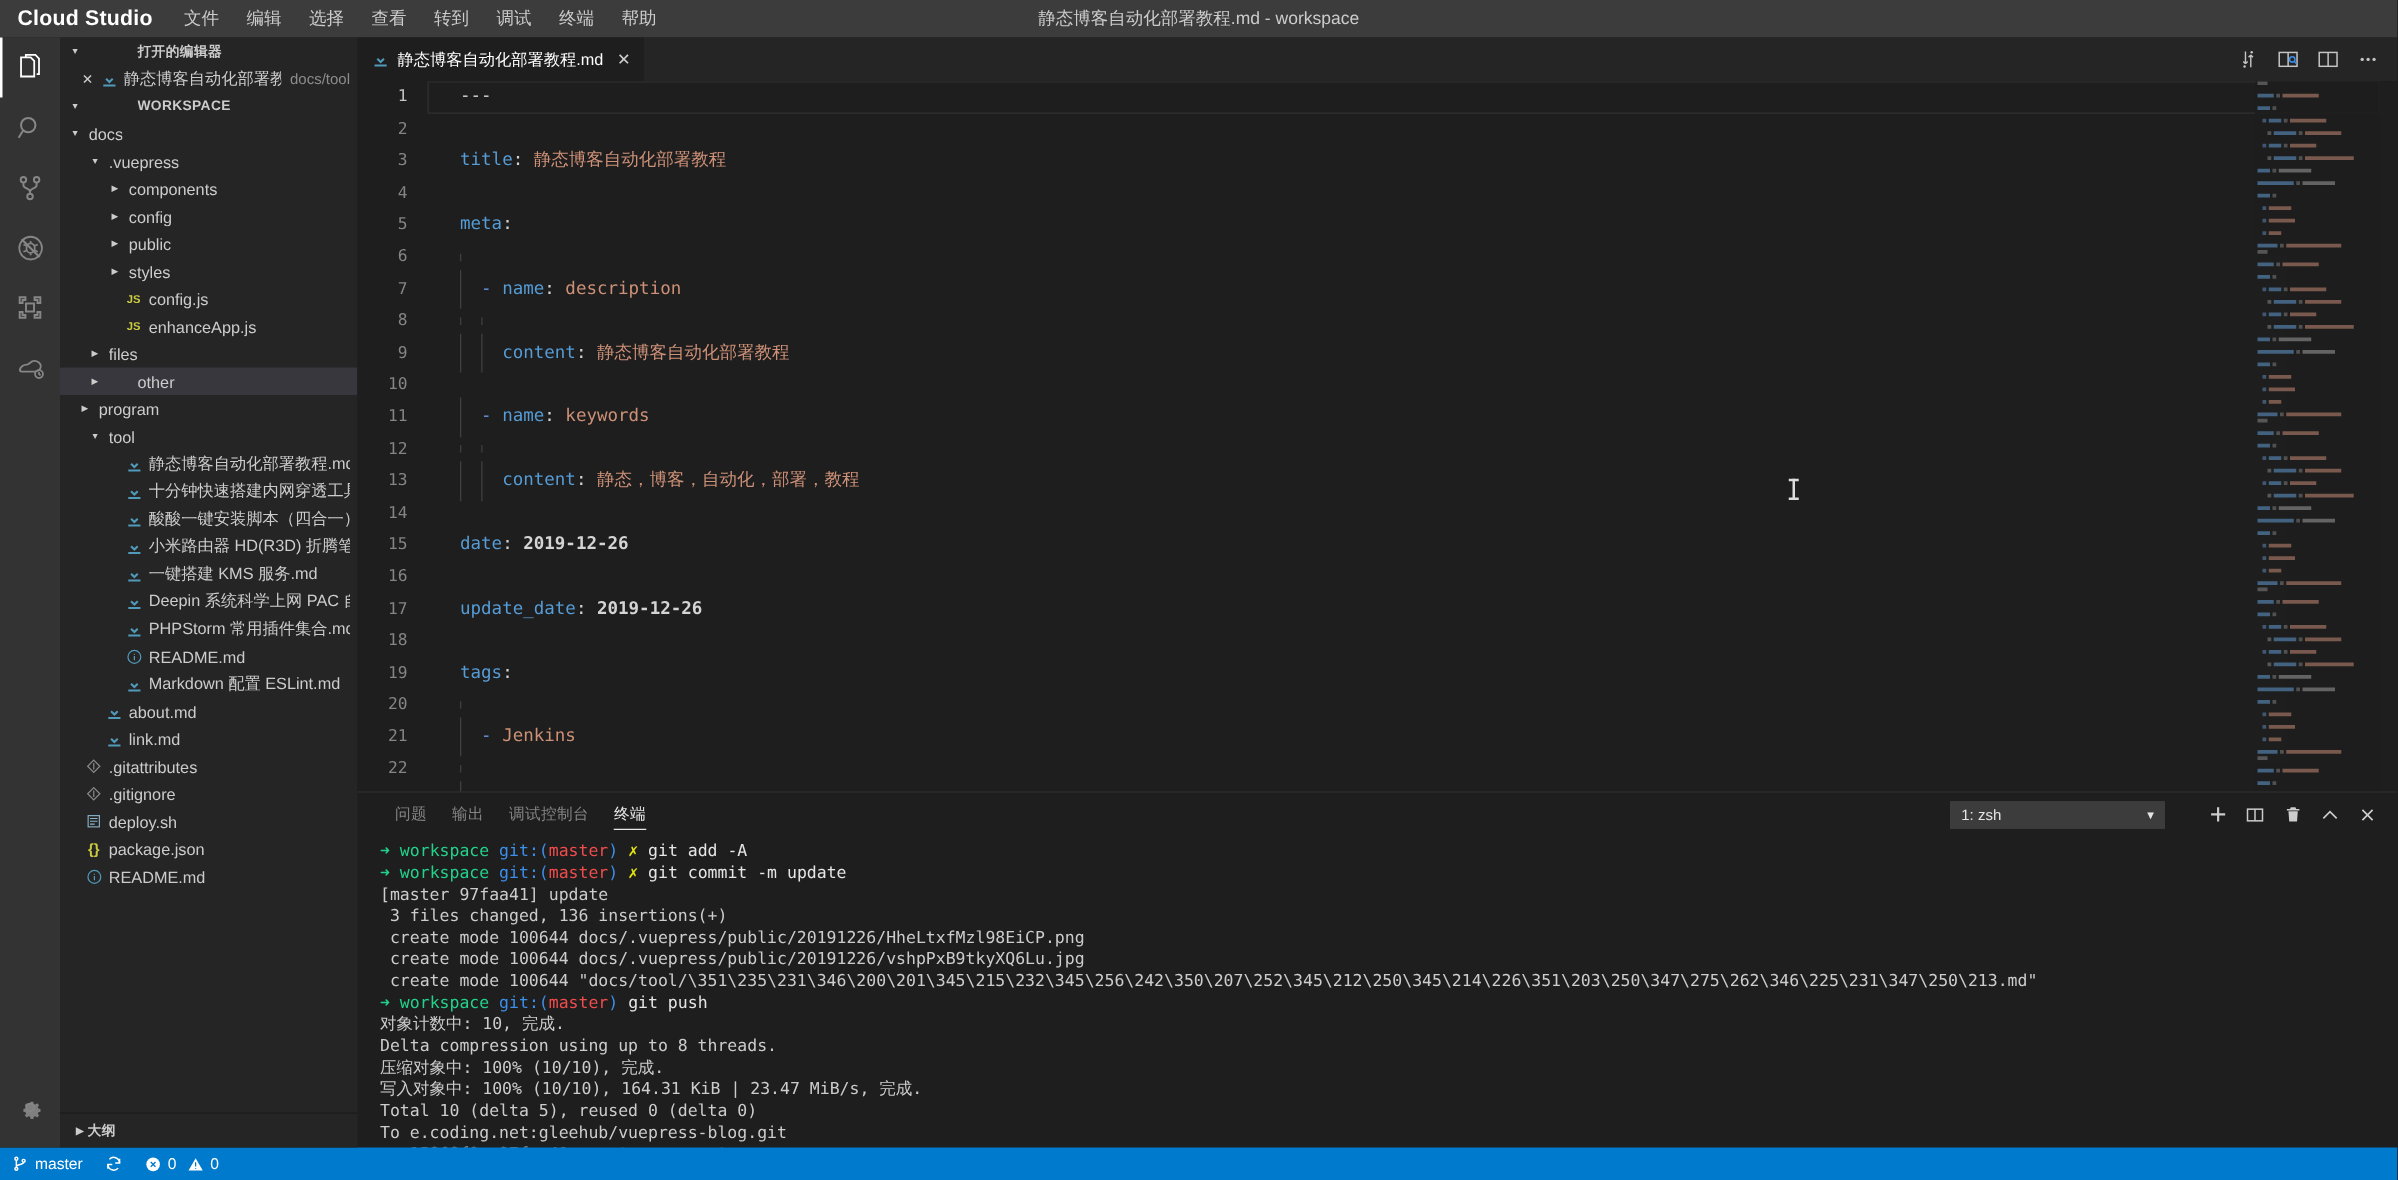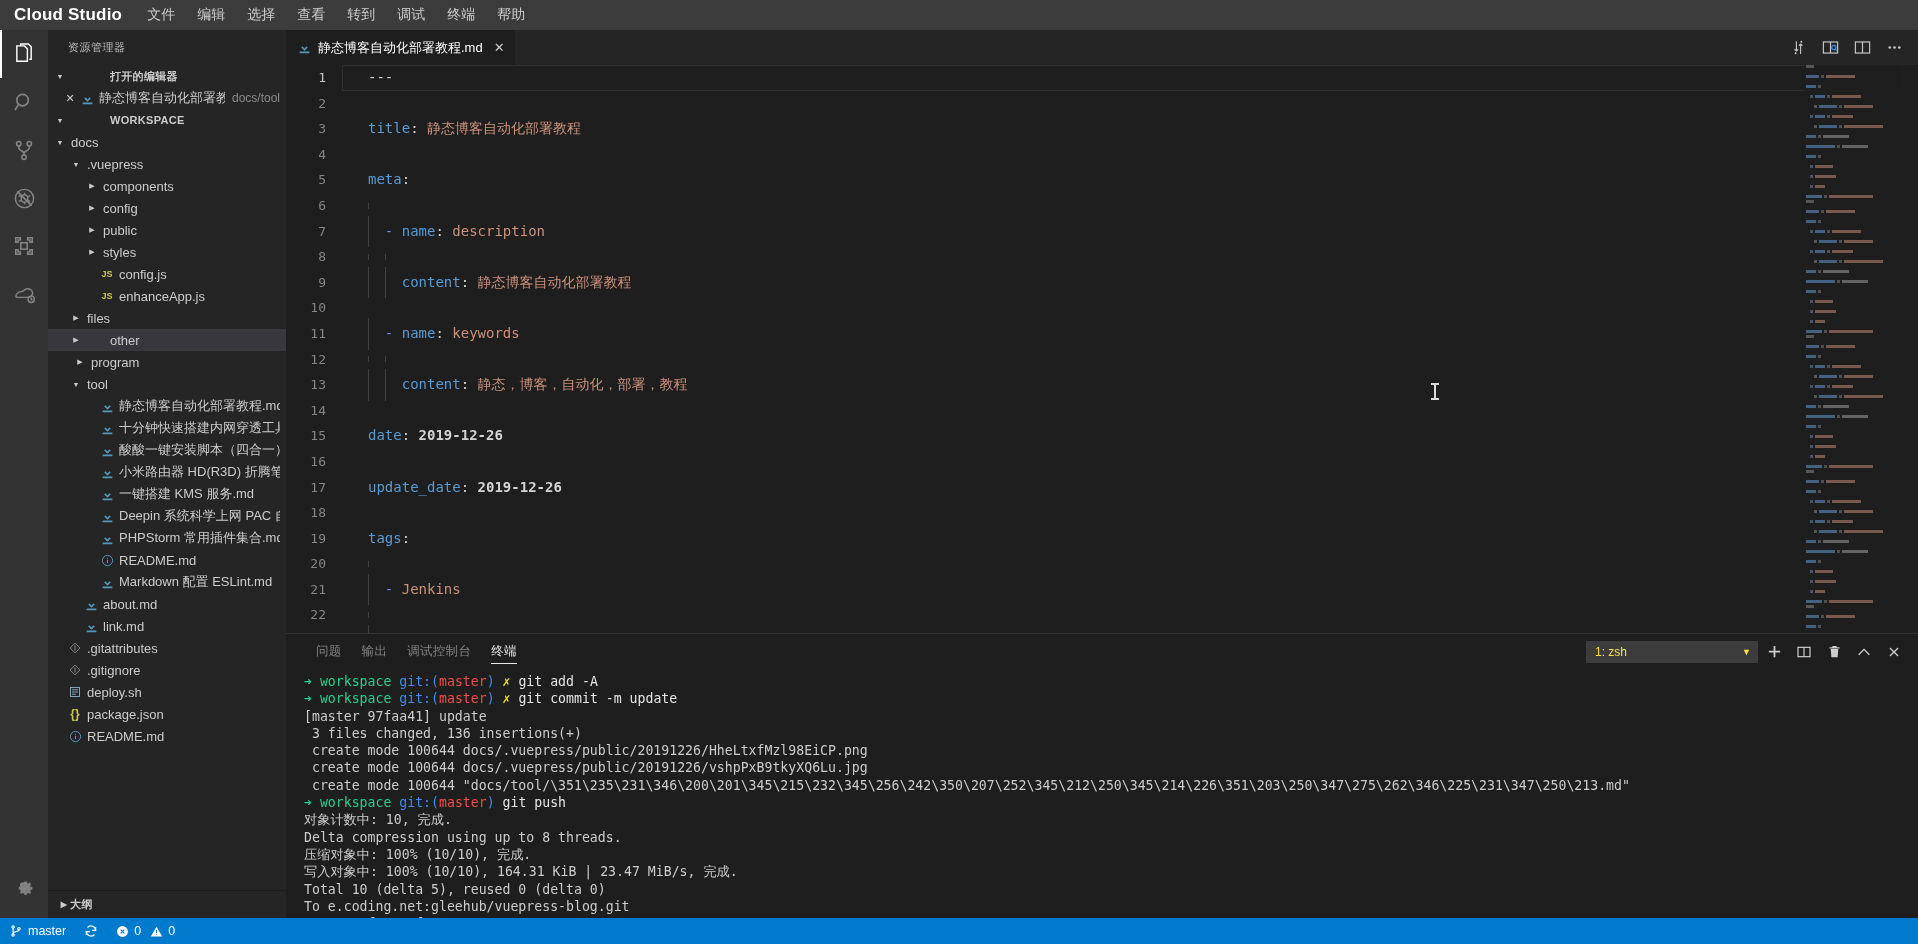--- a/index.html
+++ b/index.html
@@ -168,23 +168,23 @@
   .ptab {
     display: flex; align-items: center; padding: 0 10px; font-size: 12.5px;
     color: #848484; cursor: pointer; position: relative; letter-spacing: .3px;
   }
   .ptab.active { color: #e7e7e7; }
   .ptab.active::after {
     content: ""; position: absolute; left: 10px; right: 10px; bottom: 5px; height: 1px; background: #e7e7e7;
   }
   .panel-actions { margin-left: auto; display: flex; align-items: center; gap: 2px; padding-right: 10px; }
   .term-select {
-    height: 22px; min-width: 172px; background: #3c3c3c; color: #fde047; font-size: 12px;
+    height: 22px; min-width: 172px; background: #3c3c3c; color: #e5e5e5; font-size: 12px;
     display: flex; align-items: center; padding: 0 6px 0 8px; border: 1px solid #3c3c3c;
-    cursor: pointer; margin-right: 0;
+    cursor: pointer; margin-right: 26px;
   }
   .term-select .caret { margin-left: auto; font-size: 9px; }
   .pa-btn {
     width: 28px; height: 28px; display: flex; align-items: center; justify-content: center;
     color: #cccccc; cursor: pointer; font-size: 14px;
   }
   .terminal {
     flex: 1 1 auto; overflow: hidden; padding: 4px 0 0 18px;
     font-family: "DejaVu Sans Mono", monospace; font-size: 13.2px; line-height: 17.3px;
     color: #cccccc; white-space: pre;
@@ -214,20 +214,21 @@
     <div class="menu" id="menubar">
         <div class="menu-item">文件</div>
         <div class="menu-item">编辑</div>
         <div class="menu-item">选择</div>
         <div class="menu-item">查看</div>
         <div class="menu-item">转到</div>
         <div class="menu-item">调试</div>
         <div class="menu-item">终端</div>
         <div class="menu-item">帮助</div>
       </div>
+    <div class="window-title">静态博客自动化部署教程.md - workspace</div>
   </div>
 
   <div class="bodyrow">
 
     <div class="activitybar">
       <div class="act-icon active">
         <span>
           <svg width="23" height="23" viewBox="0 0 24 24" fill="none" stroke="currentColor" stroke-width="1.5">
             <path d="M4 3h8l3 3v13H4z"></path>
               <path d="M8 3V1h8l3 3v13h-2"></path>
@@ -283,21 +284,20 @@
         <span>
           <svg width="24" height="24" viewBox="0 0 24 24" fill="currentColor">
             <path d="M12 8.2a3.8 3.8 0 1 0 0 7.6 3.8 3.8 0 0 0 0-7.6zm0 6a2.2 2.2 0 1 1 0-4.4 2.2 2.2 0 0 1 0 4.4z"></path>
             <path d="M20.4 13.1l-1.7-.3a6.8 6.8 0 0 0-.5-1.3l1.1-1.4-1.6-1.6-1.4 1.1a6.8 6.8 0 0 0-1.3-.5l-.3-1.7h-2.3l-.3 1.7c-.5.1-.9.3-1.3.5L9.4 8.5 7.8 10.1l1.1 1.4c-.2.4-.4.9-.5 1.3l-1.7.3v2.3l1.7.3c.1.5.3.9.5 1.3l-1.1 1.4 1.6 1.6 1.4-1.1c.4.2.9.4 1.3.5l.3 1.7h2.3l.3-1.7c.5-.1.9-.3 1.3-.5l1.4 1.1 1.6-1.6-1.1-1.4c.2-.4.4-.9.5-1.3l1.7-.3z" opacity=".92"></path>
           </svg>
         </span>
       </div>
     </div>
 
     <div class="sidebar">
-      <div class="sidebar-title">资源管理器</div>
       <div class="tree" id="tree-root">
           <div class="row" style="padding-left: 6px;">
             <span class="twisty" style="font-size: 7px;">▼</span>
             <span class="tlabel bold">打开的编辑器</span>
           </div>
           <div class="row" style="padding-left: 14px;">
             <span class="close-x">✕</span>
             <span class="ico ico-md">
               <svg width="13" height="13" viewBox="0 0 16 16" fill="currentColor">
                 <path d="M8 1v8.2L5.4 6.6 4 8l4 4 4-4-1.4-1.4L8 9.2V1zM2 13h12v2H2z"></path>
@@ -345,21 +345,21 @@
             <span class="tlabel">enhanceApp.js</span>
           </div>
           <div class="row" style="padding-left: 22px;">
             <span class="twisty" style="font-size: 7px;">▶</span>
             <span class="tlabel" style="margin-left: 5px;">files</span>
           </div>
           <div class="row selected" style="padding-left: 22px; gap: 23px;">
             <span class="twisty" style="font-size: 7px;">▶</span>
             <span class="tlabel" style="margin-left: 5px;">other</span>
           </div>
-          <div class="row" style="padding-left: 26px;">
+          <div class="row" style="padding-left: 14px;">
             <span class="twisty" style="font-size: 7px;">▶</span>
             <span class="tlabel" style="margin-left: 5px;">program</span>
           </div>
           <div class="row" style="padding-left: 22px;">
             <span class="twisty" style="font-size: 7px;">▼</span>
             <span class="tlabel" style="margin-left: 5px;">tool</span>
           </div>
           <div class="row" style="padding-left: 38px;">
             <span class="twisty"></span>
             <span class="ico ico-md">

